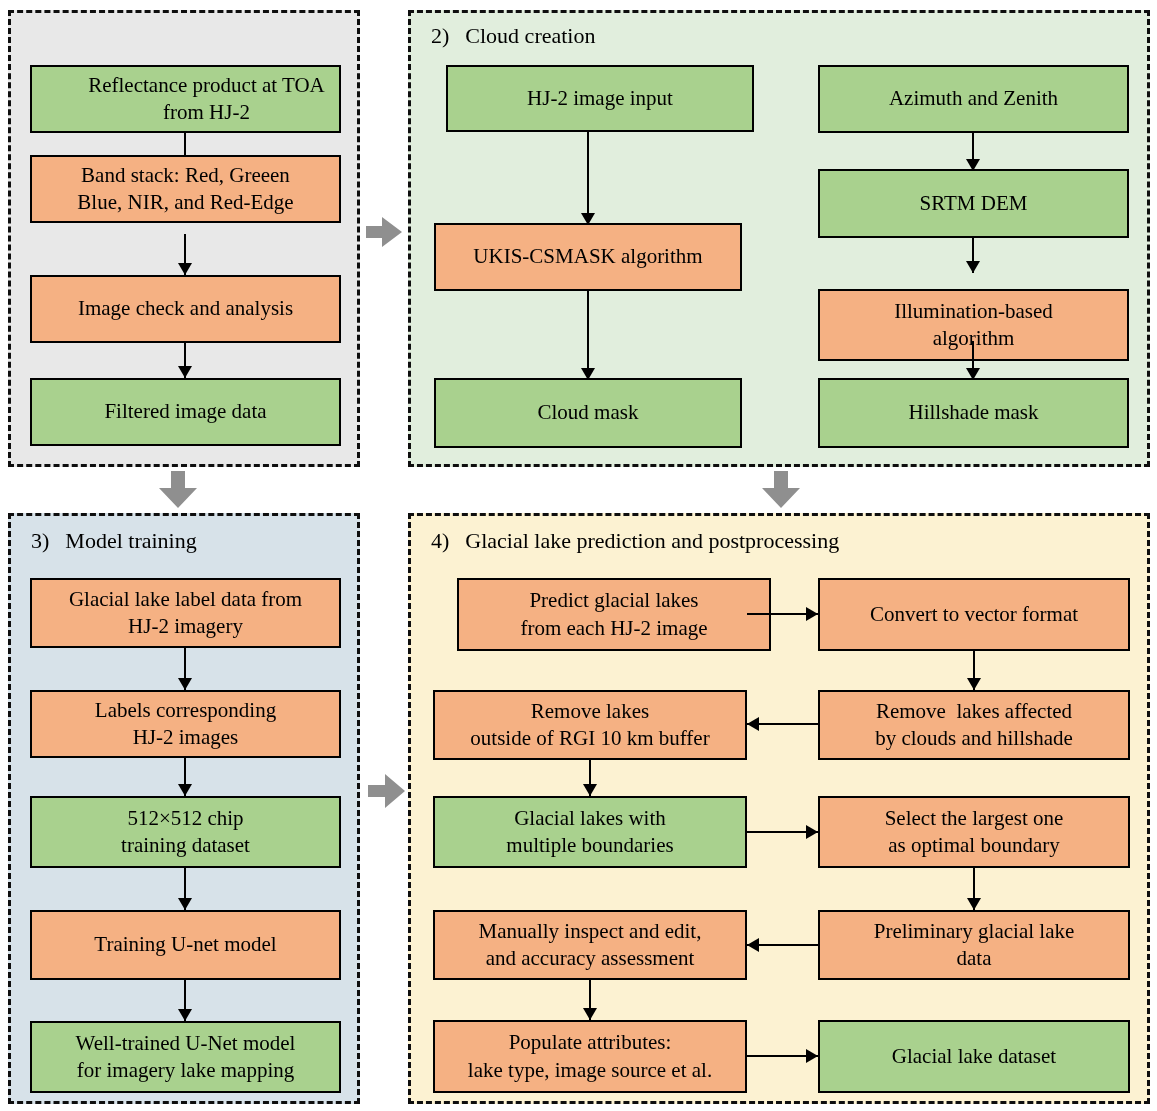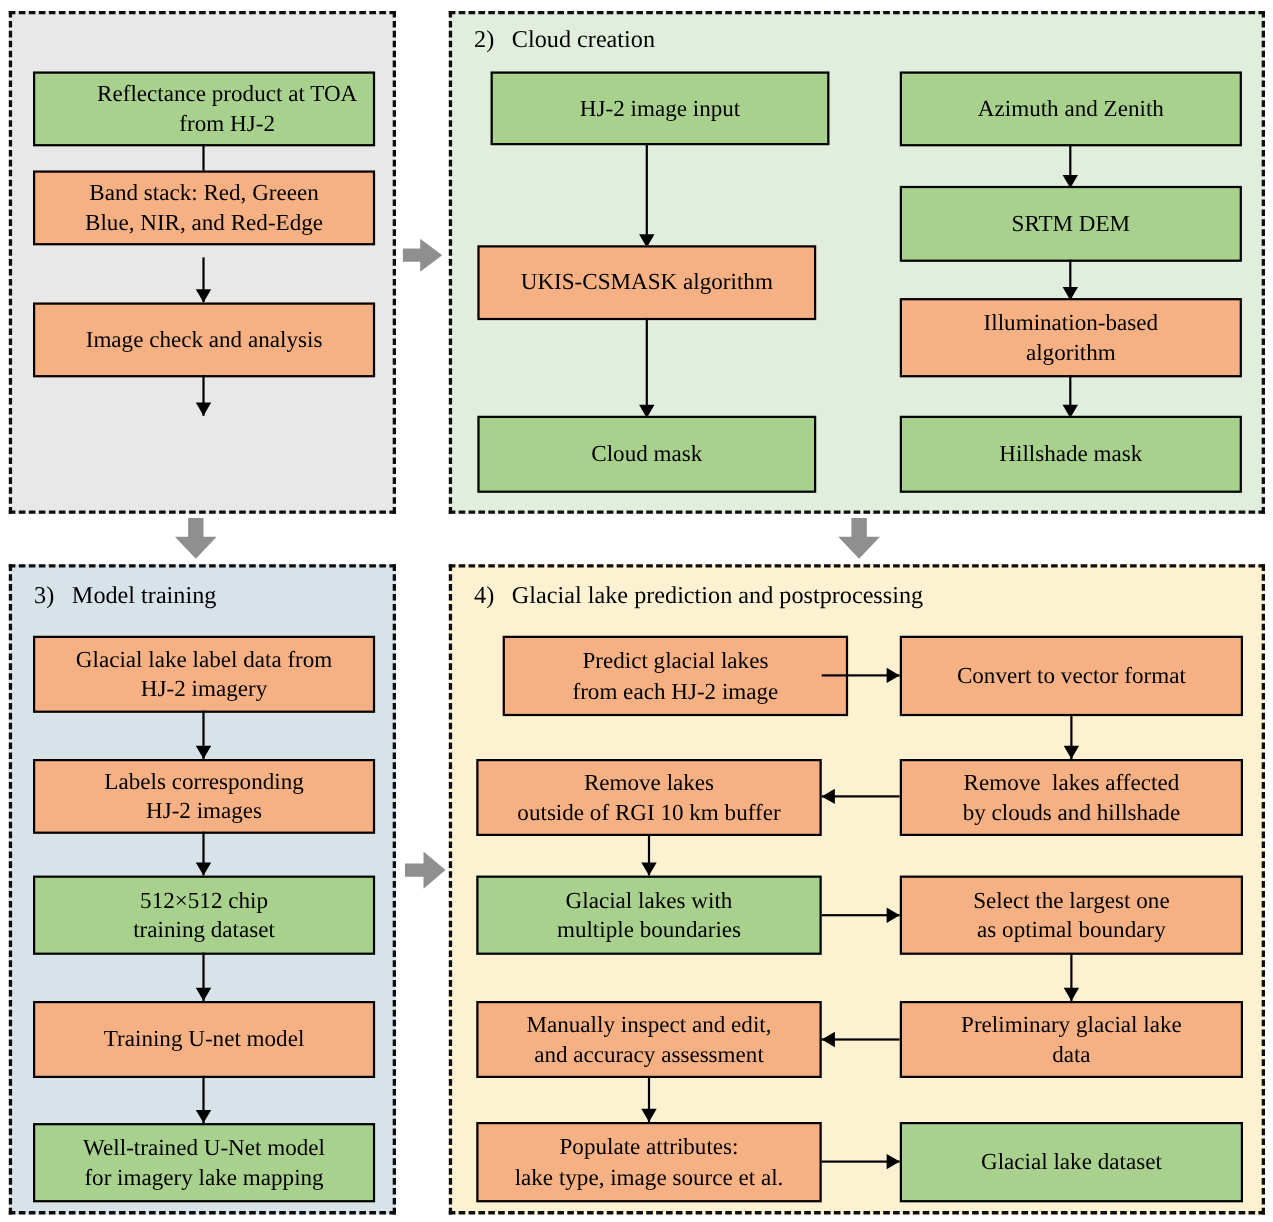--- a/index.html
+++ b/index.html
@@ -55,38 +55,39 @@
 
   <div class="panel panel-bg-preprocessing" style="left:8px; top:10px; width:352px; height:457px;">
     <div class="box green" style="left:19px; top:52px;  width:311px; height:68px;padding-left:48px;">Reflectance product at TOA
 from HJ-2</div>
     <div class="varrow" style="left:173px; top:118px; height:37px;"></div>
     <div class="box orange" style="left:19px; top:142px; width:311px; height:68px;">Band stack: Red, Greeen
 Blue, NIR, and Red-Edge</div>
     <div class="varrow" style="left:173px; top:221px; height:41px;"></div>
     <div class="box orange" style="left:19px; top:262px; width:311px; height:68px;">Image check and analysis</div>
     <div class="varrow" style="left:173px; top:328px; height:37px;"></div>
+    <div class="box green" style="left:19px; top:365px; width:311px; height:68px;">Filtered image data</div>
   </div>
 
   <div class="panel panel-bg-mask" style="left:408px; top:10px; width:742px; height:457px;">
     <div class="panel-title" style="left:20px; top:10px;">
       <span class="panel-num">2)</span><span>Cloud creation</span>
     </div>
 
     <div class="box green" style="left:23px; top:52px;  width:308px; height:67px;margin-left:12px;">HJ-2 image input</div>
     <div class="varrow" style="left:176px; top:117px; height:95px;"></div>
     <div class="box orange" style="left:23px; top:210px; width:308px; height:68px;">UKIS-CSMASK algorithm</div>
     <div class="varrow" style="left:176px; top:276px; height:91px;"></div>
     <div class="box green" style="left:407px; top:52px;  width:311px; height:68px;">Azimuth and Zenith</div>
 
     <div class="box green" style="left:23px; top:365px; width:308px; height:70px;">Cloud mask</div>
     <div class="varrow" style="left:561px; top:118px; height:40px;"></div>
     <div class="box green" style="left:407px; top:156px; width:311px; height:69px;">SRTM DEM</div>
     <div class="varrow" style="left:561px; top:223px; height:37px;"></div>
-    <div class="box orange" style="left:407px; top:258px; width:311px; height:72px;">Illumination-based
+    <div class="box orange" style="left:407px; top:276px; width:311px; height:72px;">Illumination-based
 algorithm</div>
     <div class="varrow" style="left:561px; top:328px; height:39px;"></div>
     <div class="box green" style="left:407px; top:365px; width:311px; height:70px;">Hillshade mask</div>
   </div>
 
   <div class="panel panel-bg-training" style="left:8px; top:513px; width:352px; height:591px;">
     <div class="panel-title" style="left:20px; top:12px;">
       <span class="panel-num">3)</span><span>Model training</span>
     </div>
     <div class="box orange" style="left:19px; top:62px;  width:311px; height:70px;">Glacial lake label data from

